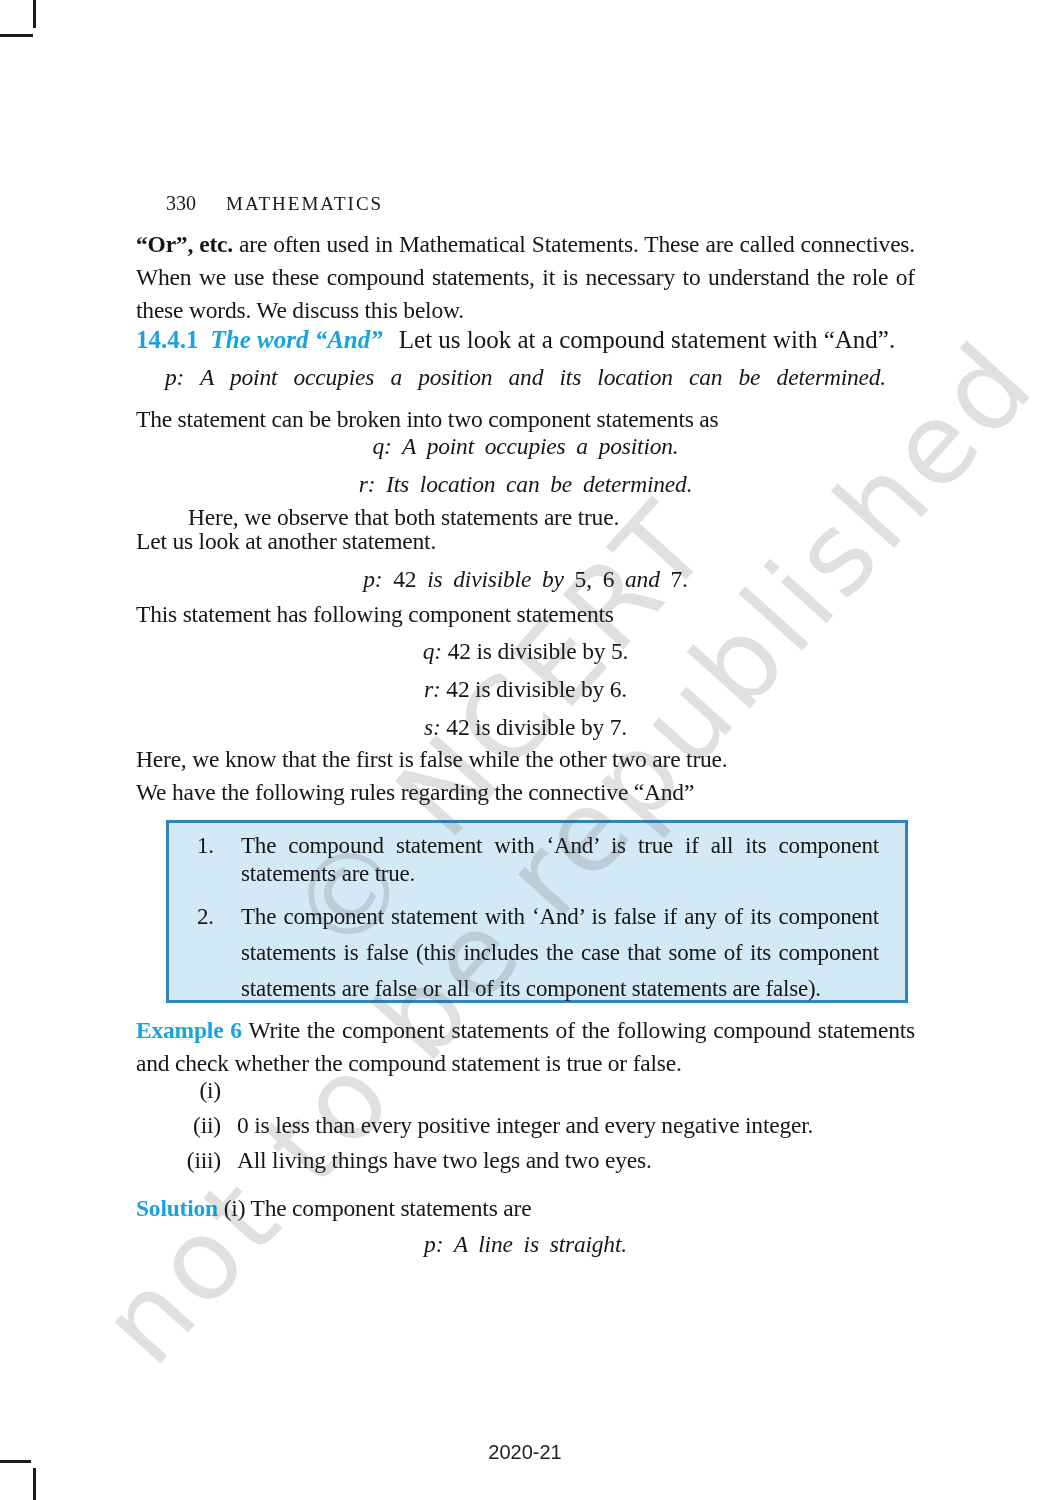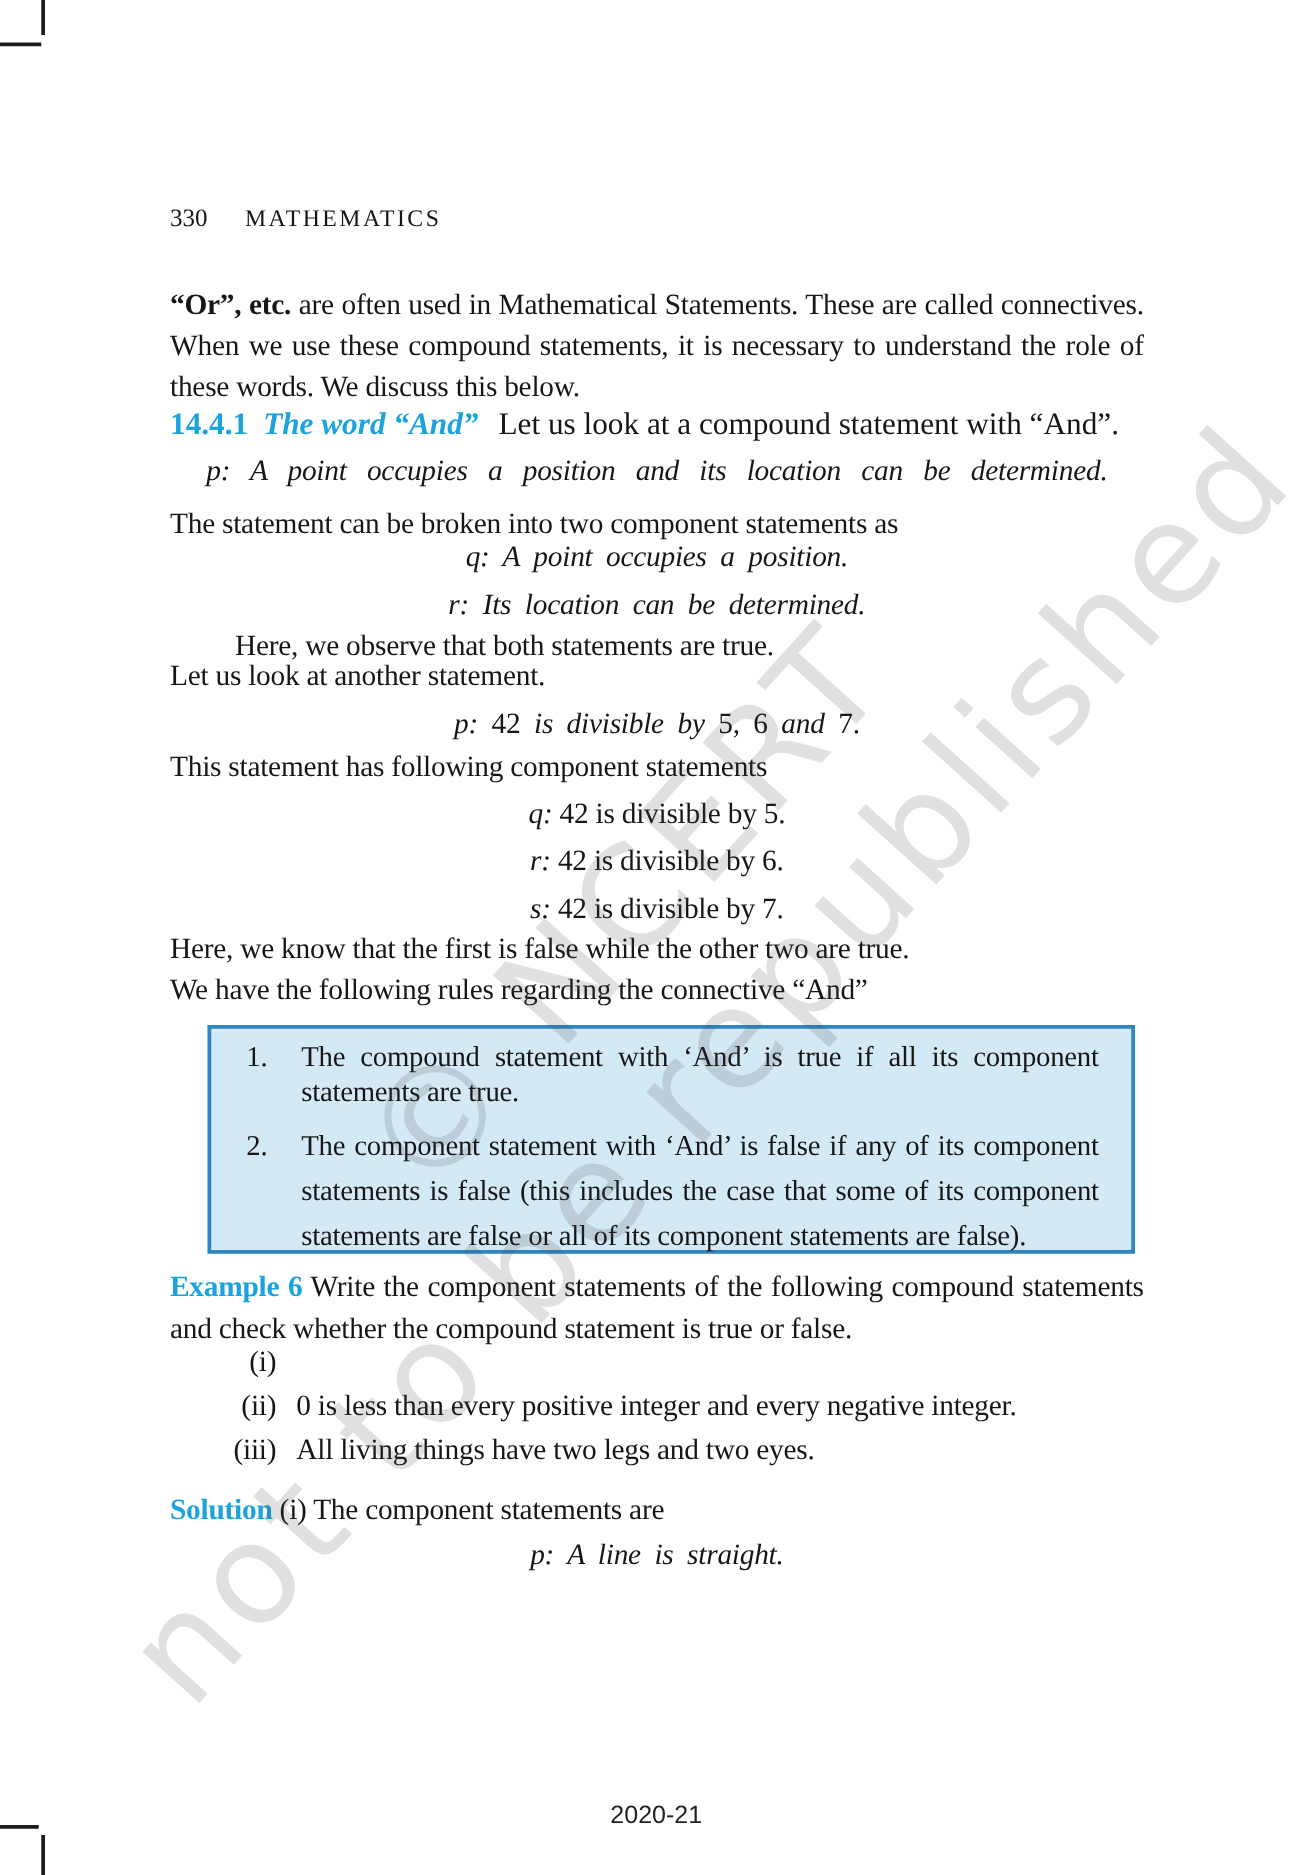--- a/index.html
+++ b/index.html
@@ -11,21 +11,21 @@
   .justify{text-align:justify;}
   .center{text-align:center;}
   .ital{font-style:italic;}
   .bold{font-weight:bold;}
   .accent{color:#1aa3dd;font-weight:bold;}
   .ws-lg{word-spacing:0.45em;}
   .ws-md{word-spacing:0.22em;}
   .indent{padding-left:52px;}
 
   
-  .header{top:164px;font-size:20px;}
+  .header{top:192px;font-size:20px;margin-left:30px;}
   .running{margin-left:30px;letter-spacing:2px;font-size:19px;}
 
   
   .sec-head{top:326px;font-size:25px;}
   .sec-num{margin-right:12px;}
   .sec-title{font-style:italic;margin-right:16px;}
 
   
   .rules-box{top:820px;left:166px;width:742px;height:183px;box-sizing:border-box;
              background:#d4e9f6;border:3px solid #2e86c1;padding:9px 26px 0 28px;}

